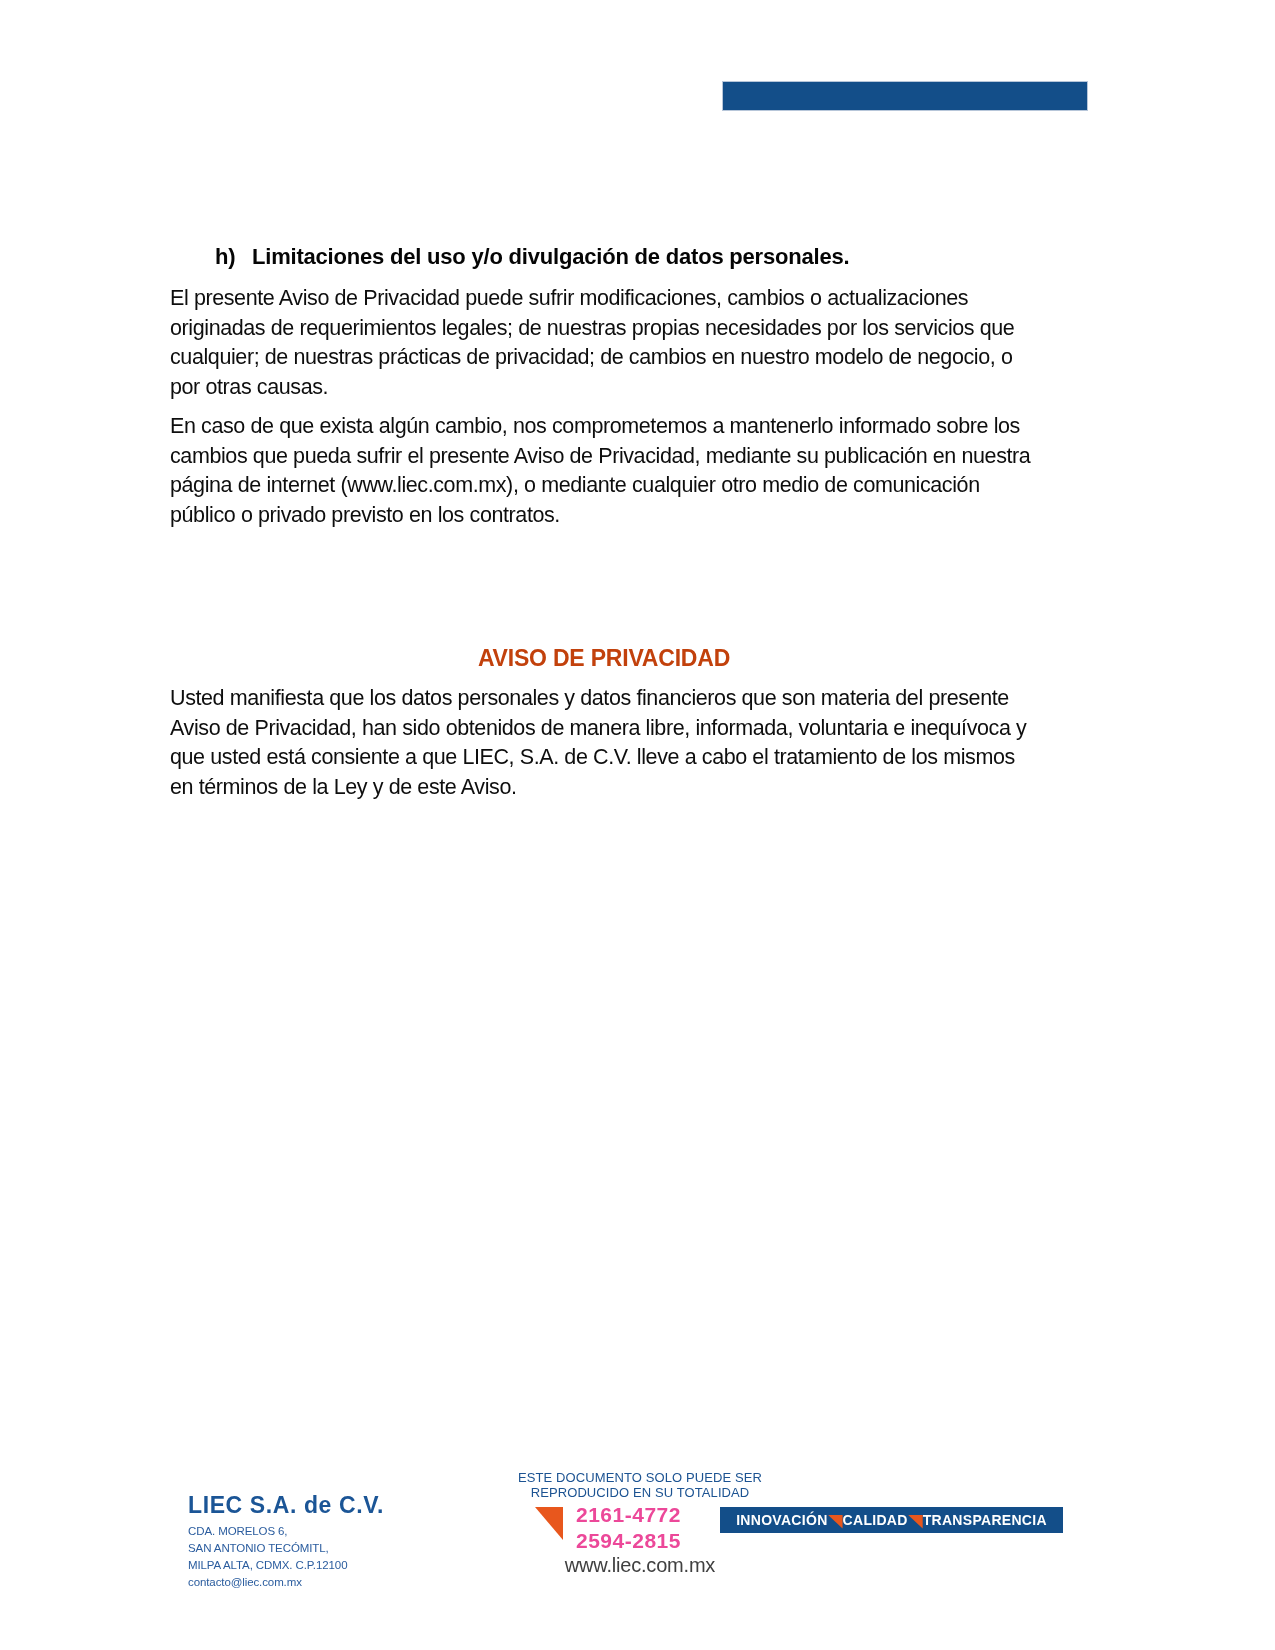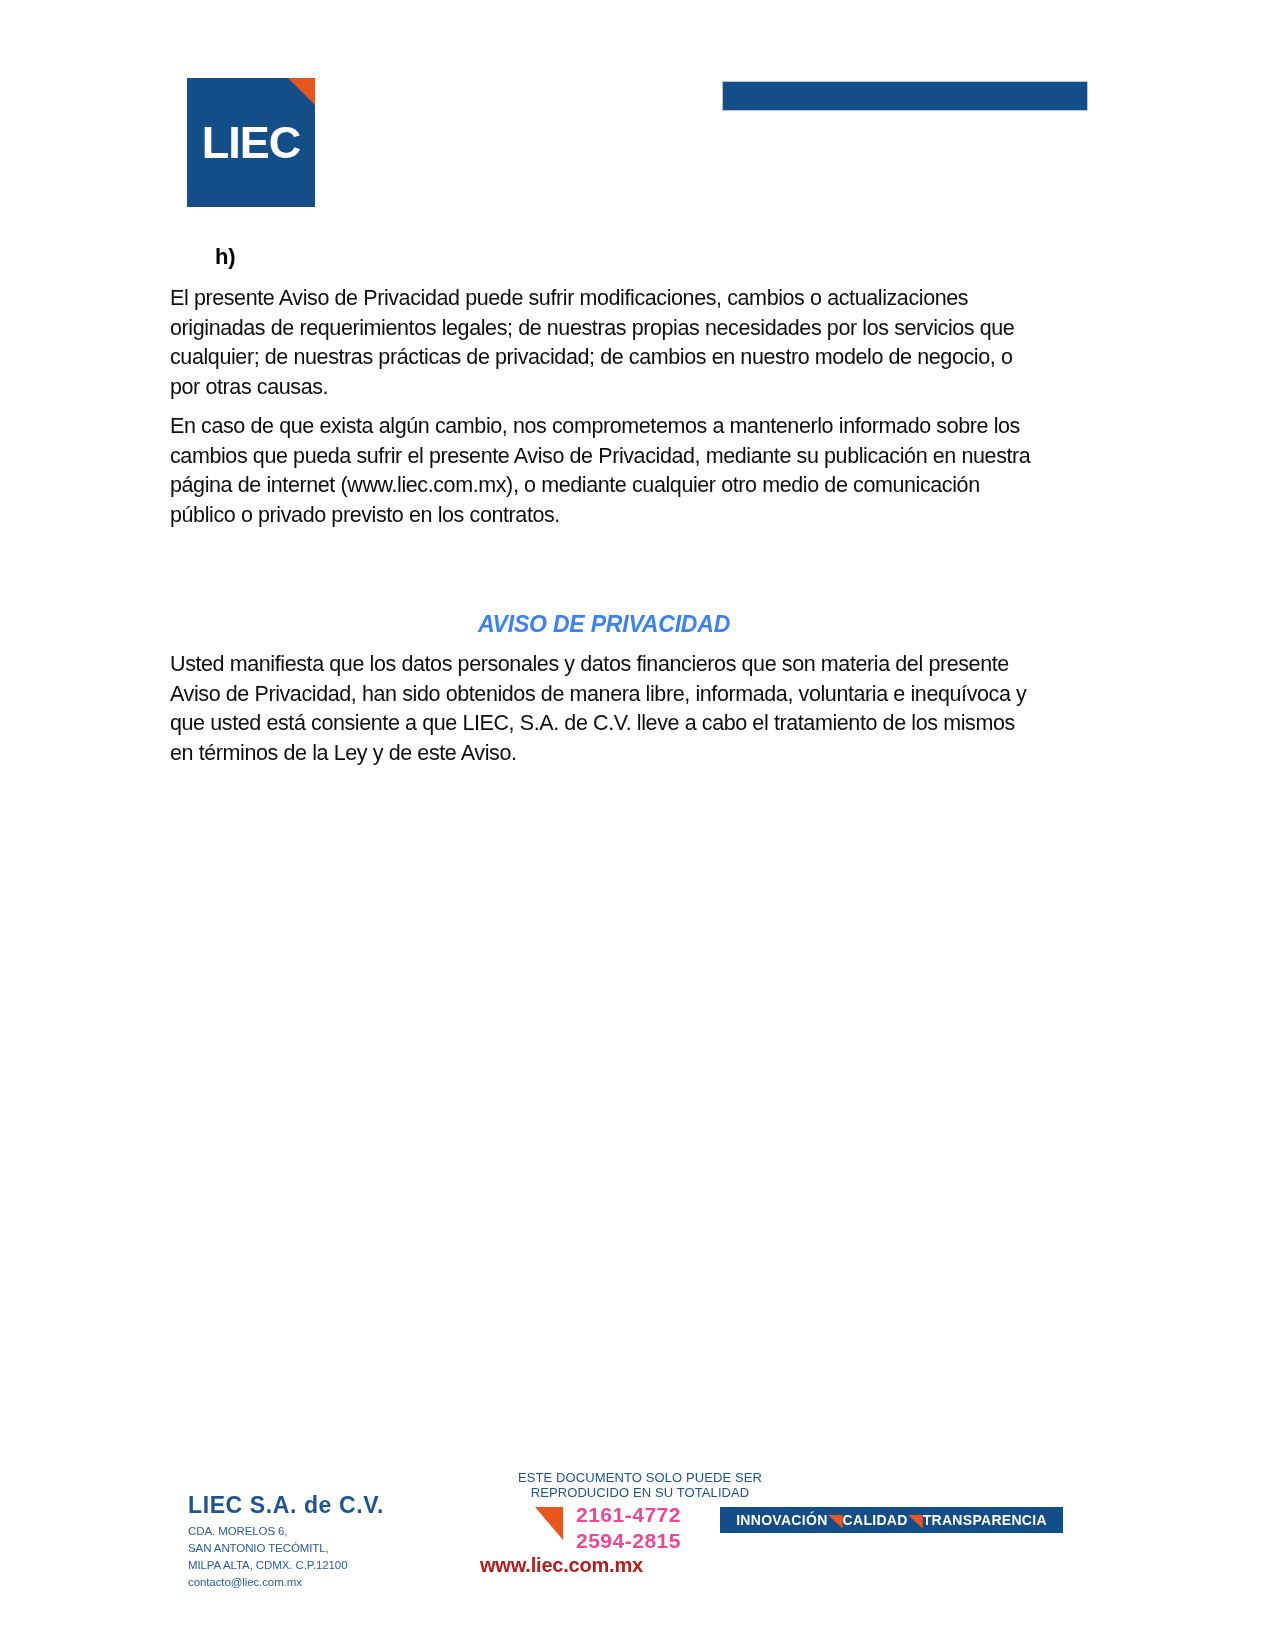--- a/index.html
+++ b/index.html
@@ -34,21 +34,21 @@
   }
   .section-heading {
     display:flex; align-items:baseline;
     font-weight:bold; font-size:22px; line-height:28px; letter-spacing:-0.2px;
     margin:0 0 13px 0; color:#050505;
   }
   .heading-marker { margin-left:45px; width:37px; flex:none; }
   .content p { margin:0 0 10px 0; }
   .center-heading {
     text-align:center; font-weight:bold; font-size:23px; line-height:28px;
-    letter-spacing:-0.2px; margin:80px 0 12px 0; color:#3b82f6;font-style:italic;
+    letter-spacing:-0.2px; margin:114px 0 12px 0; color:#c2410c;
   }
 
   
   .footer-notice {
     position:absolute; left:480px; top:1470px; width:320px; text-align:center;
     color:#1c5392; font-size:13px; letter-spacing:0.1px;
   }
   .company { position:absolute; left:188px; top:1492px; color:#2a5c9e; }
   .company-name {
     color:#1b5596; font-weight:bold; font-size:23px; letter-spacing:0.6px;
@@ -57,47 +57,44 @@
   .company-line { font-size:11.5px; line-height:17px; letter-spacing:-0.1px; }
   .pennant {
     position:absolute; left:535px; top:1507px; width:28px; height:33px;
     background:#e8571d; clip-path:polygon(0 0,100% 0,100% 100%);
   }
   .phones {
     position:absolute; left:576px; top:1502px;
     color:#ec4899; font-weight:bold; font-size:21px; line-height:26px; letter-spacing:0.5px;
   }
   .website {
-    position:absolute; left:480px; top:1554px; width:320px; 
-    color:#b91c1c; font-weight:bold; font-size:20px; letter-spacing:-0.2px;
+    position:absolute; left:480px; top:1554px; width:320px; text-align:center;
+    color:#404040; font-weight:normal; font-size:20px; letter-spacing:-0.2px;
   }
   .values-banner {
     position:absolute; left:720px; top:1507px; width:343px; height:26px;
     background:#134e89; display:flex; align-items:center; justify-content:center;
     color:#ffffff; font-weight:bold; font-size:14px; letter-spacing:0.3px;
   }
   .banner-triangle {
     width:15px; height:14px; background:#e8571d;
     clip-path:polygon(0 0,100% 0,100% 100%); flex:none; margin-top:3px;
   }
 </style>
 </head>
 <body>
 
 <div class="page">
 
-  <div class="logo">
-    <div class="logo-corner"></div>
-    <div class="logo-text">LIEC</div>
-  </div>
   <div class="topbar"></div>
 
   <div class="content">
     <div class="section-heading">
       <span class="heading-marker">h)</span>
+      <span>Limitaciones del uso y/o divulgación de datos personales.</span>
     </div>
     <p>El presente Aviso de Privacidad puede sufrir modificaciones, cambios o actualizaciones originadas de requerimientos legales; de nuestras propias necesidades por los servicios que cualquier; de nuestras prácticas de privacidad; de cambios en nuestro modelo de negocio, o por otras causas.</p>
     <p>En caso de que exista algún cambio, nos comprometemos a mantenerlo informado sobre los cambios que pueda sufrir el presente Aviso de Privacidad, mediante su publicación en nuestra página de internet (www.liec.com.mx), o mediante cualquier otro medio de comunicación público o privado previsto en los contratos.</p>
     <div class="center-heading">AVISO DE PRIVACIDAD</div>
     <p>Usted manifiesta que los datos personales y datos financieros que son materia del presente Aviso de Privacidad, han sido obtenidos de manera libre, informada, voluntaria e inequívoca y que usted está consiente a que LIEC, S.A. de C.V. lleve a cabo el tratamiento de los mismos en términos de la Ley y de este Aviso.</p>
   </div>
 
   <div class="footer-notice">ESTE DOCUMENTO SOLO PUEDE SER REPRODUCIDO EN SU TOTALIDAD</div>
 
   <div class="company">

